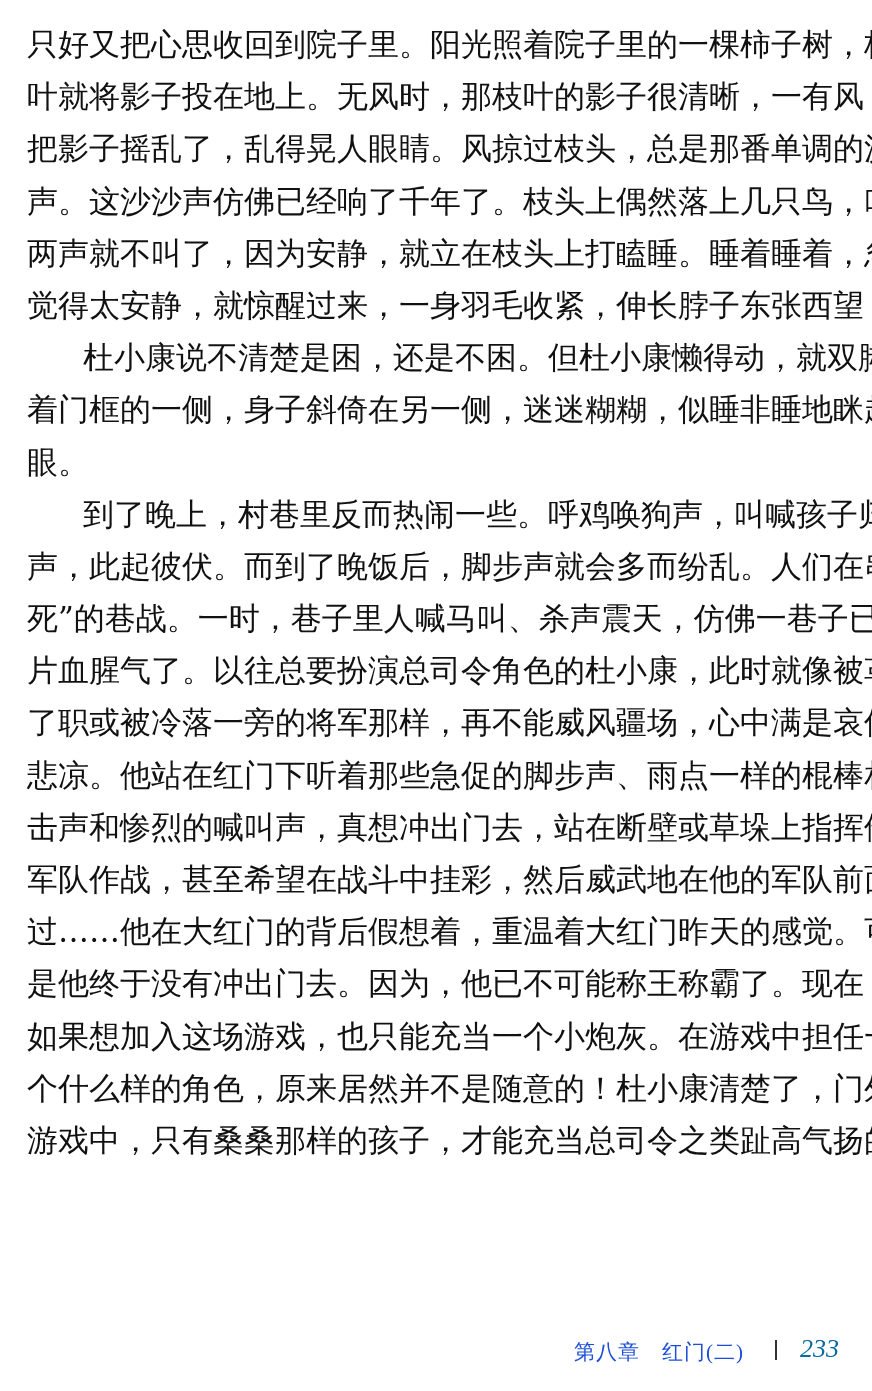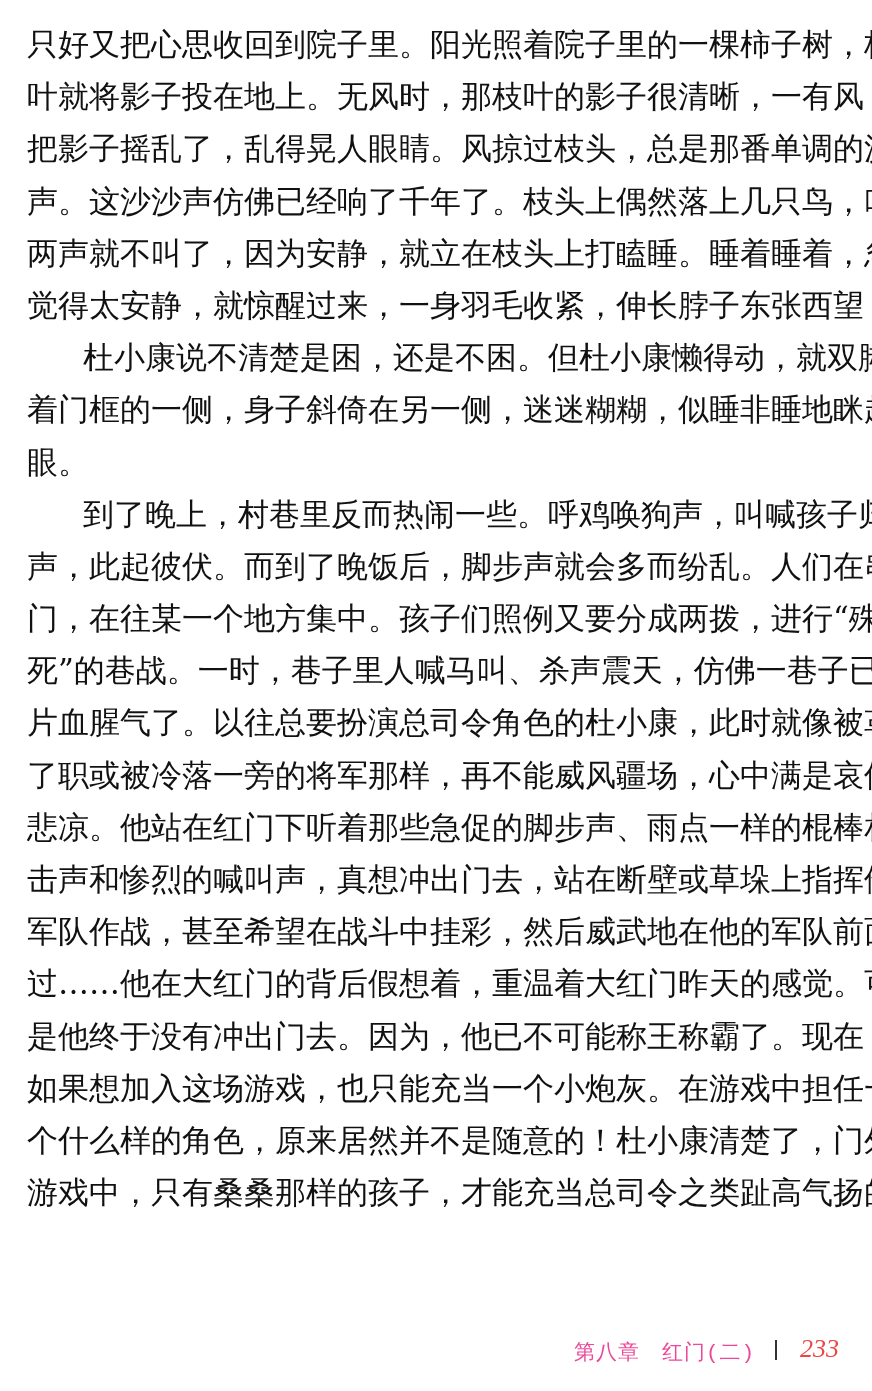--- a/index.html
+++ b/index.html
@@ -41,40 +41,40 @@
       top: 1334px;
       left: 0;
       width: 872px;
       height: 40px;
     }
     .footer-chapter {
       position: absolute;
       left: 574px;
       top: 4px;
       font-size: 21px;
-      color: #ec4899;
-      font-family: Liberation Mono, monospace;
+      color: #1d4ed8;
+      font-family: Liberation Serif, serif;
       letter-spacing: 1px;
       white-space: nowrap;
     }
     .footer-divider {
       position: absolute;
       left: 775px;
       top: 6px;
       width: 2px;
       height: 20px;
       background: #333333;
     }
     .footer-page {
       position: absolute;
       left: 800px;
       top: 0px;
       font-size: 26px;
       font-style: italic;
-      color: #ef4444;
+      color: #0369a1;
       font-family: "Liberation Serif", "DejaVu Serif", serif;
     }
   </style>
 </head>
 <body>
 
 <div class="text-block">
 
   <div class="paragraph">
     <div class="line">只好又把心思收回到院子里。阳光照着院子里的一棵柿子树，枝</div>
@@ -87,21 +87,20 @@
 
   <div class="paragraph">
     <div class="line indent">杜小康说不清楚是困，还是不困。但杜小康懒得动，就双脚蹬</div>
     <div class="line">着门框的一侧，身子斜倚在另一侧，迷迷糊糊，似睡非睡地眯起双</div>
     <div class="line last">眼。</div>
   </div>
 
   <div class="paragraph">
     <div class="line indent">到了晚上，村巷里反而热闹一些。呼鸡唤狗声，叫喊孩子归家</div>
     <div class="line">声，此起彼伏。而到了晚饭后，脚步声就会多而纷乱。人们在串</div>
-    <div class="line">门，在往某一个地方集中。孩子们照例又要分成两拨，进行“殊</div>
     <div class="line">死”的巷战。一时，巷子里人喊马叫、杀声震天，仿佛一巷子已一</div>
     <div class="line">片血腥气了。以往总要扮演总司令角色的杜小康，此时就像被革</div>
     <div class="line">了职或被冷落一旁的将军那样，再不能威风疆场，心中满是哀伤与</div>
     <div class="line">悲凉。他站在红门下听着那些急促的脚步声、雨点一样的棍棒相</div>
     <div class="line">击声和惨烈的喊叫声，真想冲出门去，站在断壁或草垛上指挥他的</div>
     <div class="line">军队作战，甚至希望在战斗中挂彩，然后威武地在他的军队前面走</div>
     <div class="line">过……他在大红门的背后假想着，重温着大红门昨天的感觉。可</div>
     <div class="line">是他终于没有冲出门去。因为，他已不可能称王称霸了。现在，他</div>
     <div class="line">如果想加入这场游戏，也只能充当一个小炮灰。在游戏中担任一</div>
     <div class="line">个什么样的角色，原来居然并不是随意的！杜小康清楚了，门外的</div>

